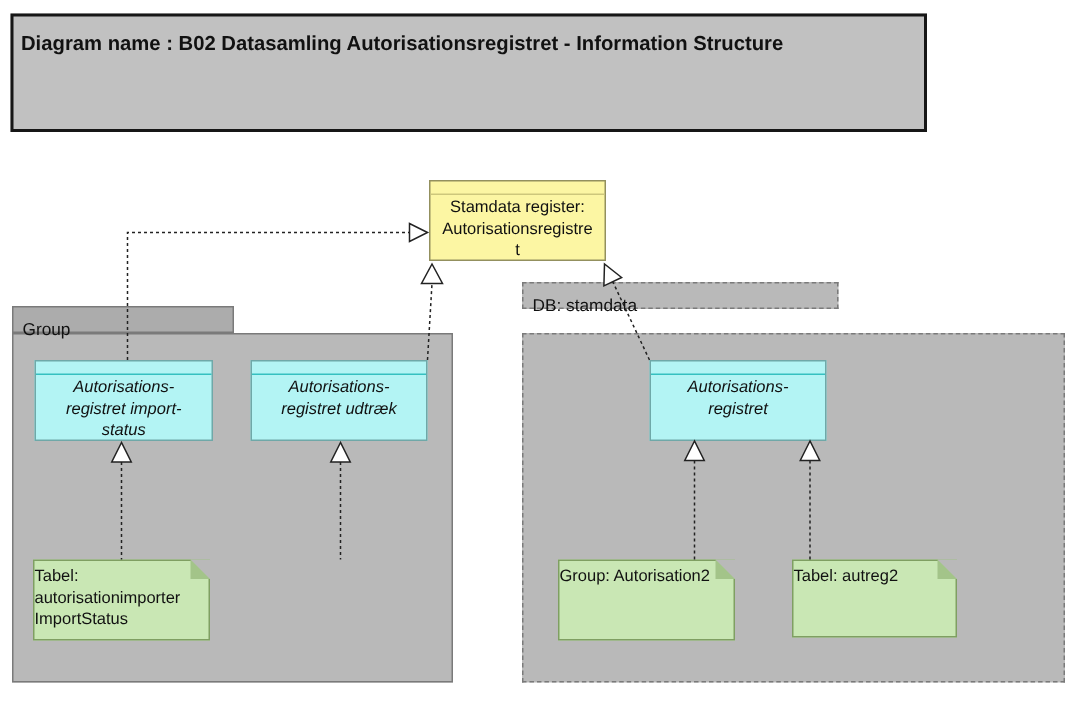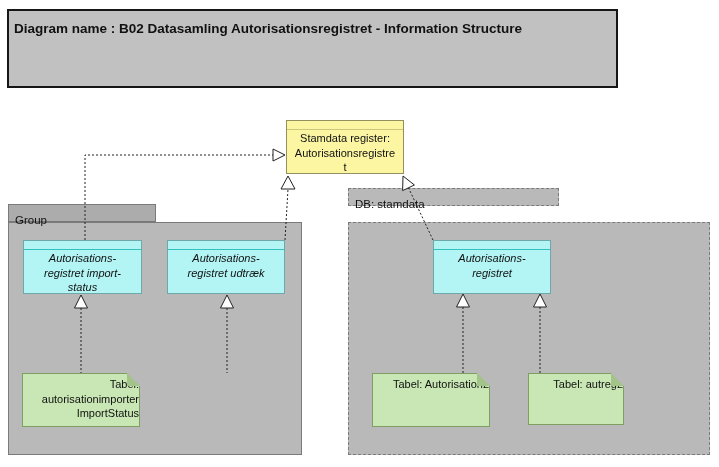--- a/index.html
+++ b/index.html
@@ -60,33 +60,33 @@
   #node-udtraek       { left:167px; top:240px; width:118px; height:54px; }
   #node-autreg        { left:433px; top:240px; width:118px; height:54px; }
 
   
   .note {
     position:absolute; box-sizing:border-box; z-index:3;
     background:var(--note-fill,#c9e7b4);
     border:1px solid var(--note-border,#7f9f62);
   }
   .note .label {
-    text-align:right; white-space:pre; font-size:11px; line-height:14.5px;
+    text-align:left; white-space:pre; font-size:11px; line-height:14.5px;
     padding-top:3px;
   }
   .note::after {
     content:""; position:absolute; top:-1px; right:-1px;
     border-style:solid; border-width:0 13px 13px 0;
     border-color:var(--container-fill,#b9b9b9) var(--container-fill,#b9b9b9)
                  var(--note-fold-fill,#a3c489) var(--note-fold-fill,#a3c489);
   }
   #note-importstatus { left:22px;  top:373px; width:118px; height:54px; }
   #note-autdk        { left:170px; top:373px; width:118px; height:54px; }
   #note-autorisation2{ left:372px; top:373px; width:118px; height:54px; }
-  #note-autreg2      { left:528px; top:373px; width:96px; height:52px;padding-left:12px; }
+  #note-autreg2      { left:528px; top:373px; width:110px; height:52px; }
 
   
   #connections { position:absolute; left:0; top:0; z-index:5; pointer-events:none; }
   .conn-line {
     fill:none; stroke:var(--connector-color,#222222);
     stroke-width:1; stroke-dasharray:2 2;
   }
   .arrowhead { fill:#ffffff; stroke:var(--connector-color,#222222); stroke-width:1; }
 </style>
 </head>
@@ -135,21 +135,21 @@
   </div>
 
   <div id="note-importstatus" class="note">
     <div class="label">Tabel:
 autorisationimporter
 ImportStatus</div>
   </div>
 
 
   <div id="note-autorisation2" class="note">
-    <div class="label">Tabel: Autorisation2</div>
+    <div class="label">Group: Autorisation2</div>
   </div>
 
   <div id="note-autreg2" class="note">
     <div class="label">Tabel: autreg2</div>
   </div>
 
   <svg id="connections" width="719" height="467">
     <g>
       <polyline class="conn-line" points="85,240 85,155 273,155"></polyline>
       <polygon class="arrowhead" points="285,155 273,149 273,161"></polygon>

